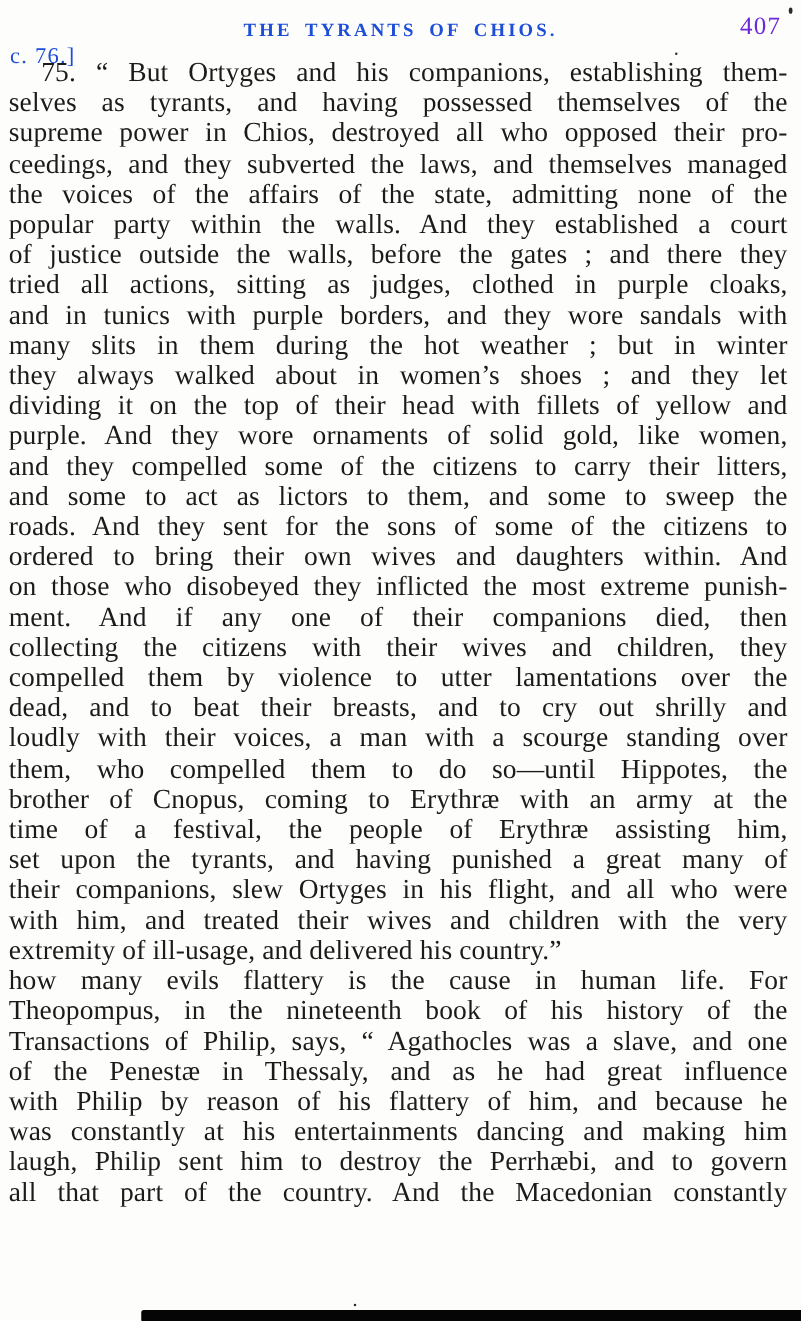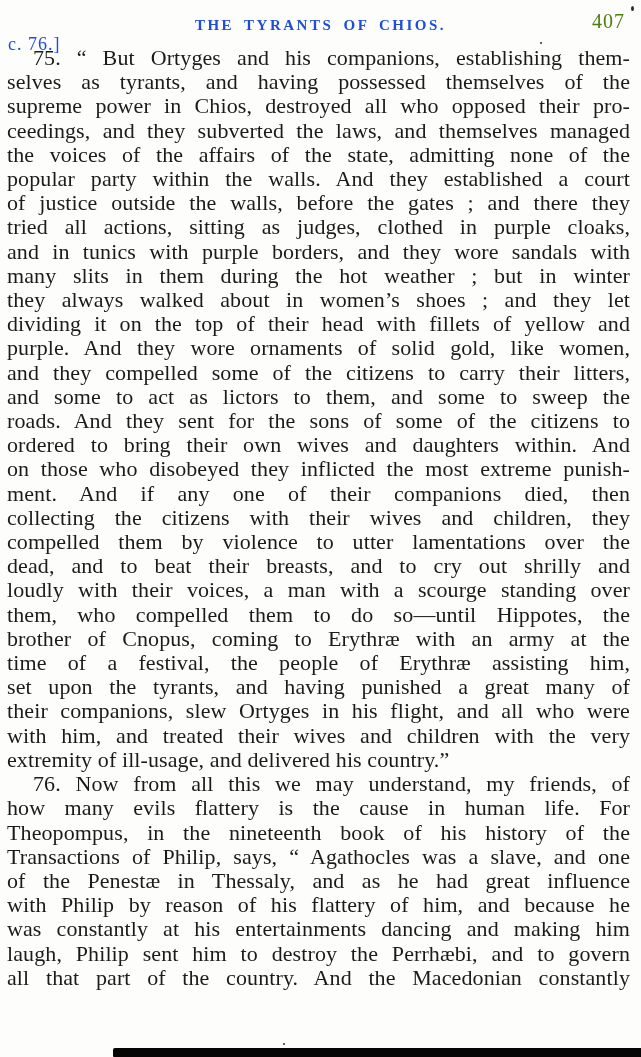--- a/index.html
+++ b/index.html
@@ -45,21 +45,21 @@
     letter-spacing: 2.5px;
     word-spacing: 4px;
     color: #1d4ed8;
   }
   .head-pagenum {
     position: absolute;
     right: 16px;
     top: 0;
     font-size: 20px;
     letter-spacing: 1px;
-    color: #4d7c0f;
+    color: #6d28d9;
   }
   
   .page-body {
     position: absolute;
     top: 46px;
     left: 7px;
     right: 11px;
   }
   .paragraph {
     margin: 0;
@@ -137,21 +137,20 @@
         <div class="line">loudly with their voices, a man with a scourge standing over</div>
         <div class="line">them, who compelled them to do so—until Hippotes, the</div>
         <div class="line">brother of Cnopus, coming to Erythræ with an army at the</div>
         <div class="line">time of a festival, the people of Erythræ assisting him,</div>
         <div class="line">set upon the tyrants, and having punished a great many of</div>
         <div class="line">their companions, slew Ortyges in his flight, and all who were</div>
         <div class="line">with him, and treated their wives and children with the very</div>
         <div class="line last">extremity of ill-usage, and delivered his country.”</div>
       </div>
       <div class="paragraph">
-        <div class="line first">76. Now from all this we may understand, my friends, of</div>
         <div class="line">how many evils flattery is the cause in human life.  For</div>
         <div class="line">Theopompus, in the nineteenth book of his history of the</div>
         <div class="line">Transactions of Philip, says, “ Agathocles was a slave, and one</div>
         <div class="line">of the Penestæ in Thessaly, and as he had great influence</div>
         <div class="line">with Philip by reason of his flattery of him, and because he</div>
         <div class="line">was constantly at his entertainments dancing and making him</div>
         <div class="line">laugh, Philip sent him to destroy the Perrhæbi, and to govern</div>
         <div class="line">all that part of the country.  And the Macedonian constantly</div>
       </div>
     </div>

